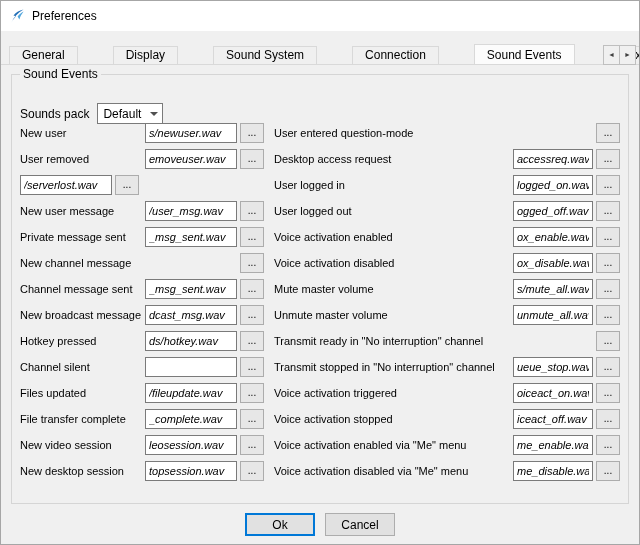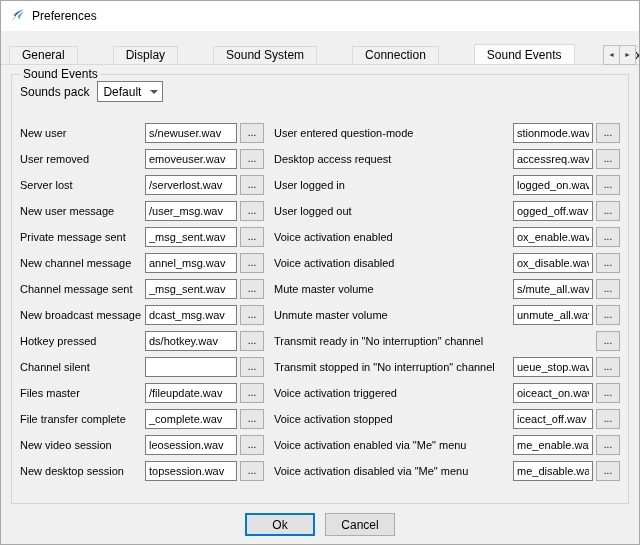--- a/index.html
+++ b/index.html
@@ -12,31 +12,31 @@
   .tabbar{position:absolute;top:43px;left:0;width:640px;height:21px;display:flex;align-items:flex-end;padding-left:8px;border-bottom:1px solid #d9d9d9;overflow:hidden;gap:36px;}
   .tab{height:18px;line-height:17px;padding:0 12px;background:#f0f0f0;border:1px solid #d9d9d9;border-bottom:none;white-space:nowrap;cursor:default;flex:0 0 auto;}
   .tab + .tab{margin-left:-1px;}
   .tab.active{height:21px;line-height:20px;background:#fcfcfc;margin-bottom:-1px;position:relative;z-index:2;}
   .tab-scroll{position:absolute;right:3px;top:44px;height:20px;display:flex;z-index:3;}
   .scroll-btn{width:17px;height:20px;background:#f0f0f0;border:1px solid #bfbfbf;font-size:7px;line-height:18px;text-align:center;color:#404040;cursor:default;}
   .scroll-btn + .scroll-btn{margin-left:-1px;}
   .pane{position:absolute;top:64px;left:0;right:0;bottom:0;background:#f0f0f0;}
   .groupbox{position:absolute;left:10px;top:9px;right:10px;bottom:40px;border:1px solid #d5d5d5;}
   .groupbox-label{position:absolute;top:-8px;left:8px;background:#f0f0f0;padding:0 3px;}
-  .sounds-pack-row{position:absolute;top:6px;left:8px;display:flex;align-items:center;}
+  .sounds-pack-row{position:absolute;top:28px;left:8px;display:flex;align-items:center;}
   .sounds-pack-row .lbl{margin-right:8px;}
   .combo{width:66px;height:21px;background:#fff;border:1px solid #7a7a7a;display:flex;align-items:center;padding-left:5px;position:relative;cursor:default;}
   .combo .chev{position:absolute;right:4px;top:8px;width:0;height:0;border-left:4px solid transparent;border-right:4px solid transparent;border-top:4px solid #505050;}
   .columns{position:absolute;top:48px;left:8px;right:8px;display:flex;}
   .col{display:flex;flex-direction:column;min-width:0;}
   .col.left{width:244px;margin-right:10px;flex:0 0 auto;}
   .col.right{flex:1;}
   .ev-row{display:flex;align-items:center;height:20px;margin-bottom:6px;}
   .ev-label{flex:1;font-size:11px;white-space:nowrap;overflow:hidden;min-width:0;}
-  .ev-input{height:20px;border:1px solid #7a7a7a;background:#fff;font-family:"Liberation Sans",sans-serif;font-size:11px;padding:0 3px;outline:none;}
+  .ev-input{height:20px;border:1px solid #7a7a7a;background:#fff;font-family:"Liberation Sans",sans-serif;font-size:11px;padding:0 3px;outline:none;font-style:italic;}
   .col.left .ev-input{width:92px;flex:0 0 auto;}
   .col.right .ev-input{width:80px;flex:0 0 auto;}
   .browse-btn{width:24px;height:20px;margin-left:3px;flex:0 0 auto;background:#e7e7e7;border:1px solid #acacac;font-size:10px;line-height:8px;text-align:center;cursor:default;font-family:"Liberation Sans",sans-serif;padding:0;}
   .dialog-buttons{position:absolute;left:0;right:0;bottom:8px;display:flex;justify-content:center;gap:10px;}
   .btn{min-width:70px;height:23px;background:#e1e1e1;border:1px solid #adadad;font-size:12px;text-align:center;line-height:20px;padding:0 14px;cursor:default;font-family:"Liberation Sans",sans-serif;}
   .btn.default{border:2px solid #0078d7;line-height:18px;}
 </style>
 </head>
 <body>
 
@@ -85,37 +85,35 @@
     <span class="ev-label">New user</span>
     <input class="ev-input" type="text" value="s/newuser.wav" style="">
     <button class="browse-btn">...</button>
   </div>
             <div class="ev-row">
     <span class="ev-label">User removed</span>
     <input class="ev-input" type="text" value="emoveuser.wav" style="">
     <button class="browse-btn">...</button>
   </div>
             <div class="ev-row">
-    <span class="ev-label">Server lost</span>
     <input class="ev-input" type="text" value="/serverlost.wav" style="">
     <button class="browse-btn">...</button>
   </div>
             <div class="ev-row">
     <span class="ev-label">New user message</span>
     <input class="ev-input" type="text" value="/user_msg.wav" style="">
     <button class="browse-btn">...</button>
   </div>
             <div class="ev-row">
     <span class="ev-label">Private message sent</span>
     <input class="ev-input" type="text" value="_msg_sent.wav" style="">
     <button class="browse-btn">...</button>
   </div>
             <div class="ev-row">
     <span class="ev-label">New channel message</span>
-    <input class="ev-input" type="text" value="annel_msg.wav" style="">
     <button class="browse-btn">...</button>
   </div>
             <div class="ev-row">
     <span class="ev-label">Channel message sent</span>
     <input class="ev-input" type="text" value="_msg_sent.wav" style="">
     <button class="browse-btn">...</button>
   </div>
             <div class="ev-row">
     <span class="ev-label">New broadcast message</span>
     <input class="ev-input" type="text" value="dcast_msg.wav" style="">
@@ -125,21 +123,21 @@
     <span class="ev-label">Hotkey pressed</span>
     <input class="ev-input" type="text" value="ds/hotkey.wav" style="">
     <button class="browse-btn">...</button>
   </div>
             <div class="ev-row">
     <span class="ev-label">Channel silent</span>
     <input class="ev-input" type="text" value="" style="">
     <button class="browse-btn">...</button>
   </div>
             <div class="ev-row">
-    <span class="ev-label">Files master</span>
+    <span class="ev-label">Files updated</span>
     <input class="ev-input" type="text" value="/fileupdate.wav" style="">
     <button class="browse-btn">...</button>
   </div>
             <div class="ev-row">
     <span class="ev-label">File transfer complete</span>
     <input class="ev-input" type="text" value="_complete.wav" style="">
     <button class="browse-btn">...</button>
   </div>
             <div class="ev-row">
     <span class="ev-label">New video session</span>
@@ -148,21 +146,20 @@
   </div>
             <div class="ev-row">
     <span class="ev-label">New desktop session</span>
     <input class="ev-input" type="text" value="topsession.wav" style="">
     <button class="browse-btn">...</button>
   </div>
           </div>
         <div class="col right">
             <div class="ev-row">
     <span class="ev-label">User entered question-mode</span>
-    <input class="ev-input" type="text" value="stionmode.wav" style="">
     <button class="browse-btn">...</button>
   </div>
             <div class="ev-row">
     <span class="ev-label">Desktop access request</span>
     <input class="ev-input" type="text" value="accessreq.wav" style="">
     <button class="browse-btn">...</button>
   </div>
             <div class="ev-row">
     <span class="ev-label">User logged in</span>
     <input class="ev-input" type="text" value="logged_on.wav" style="">

